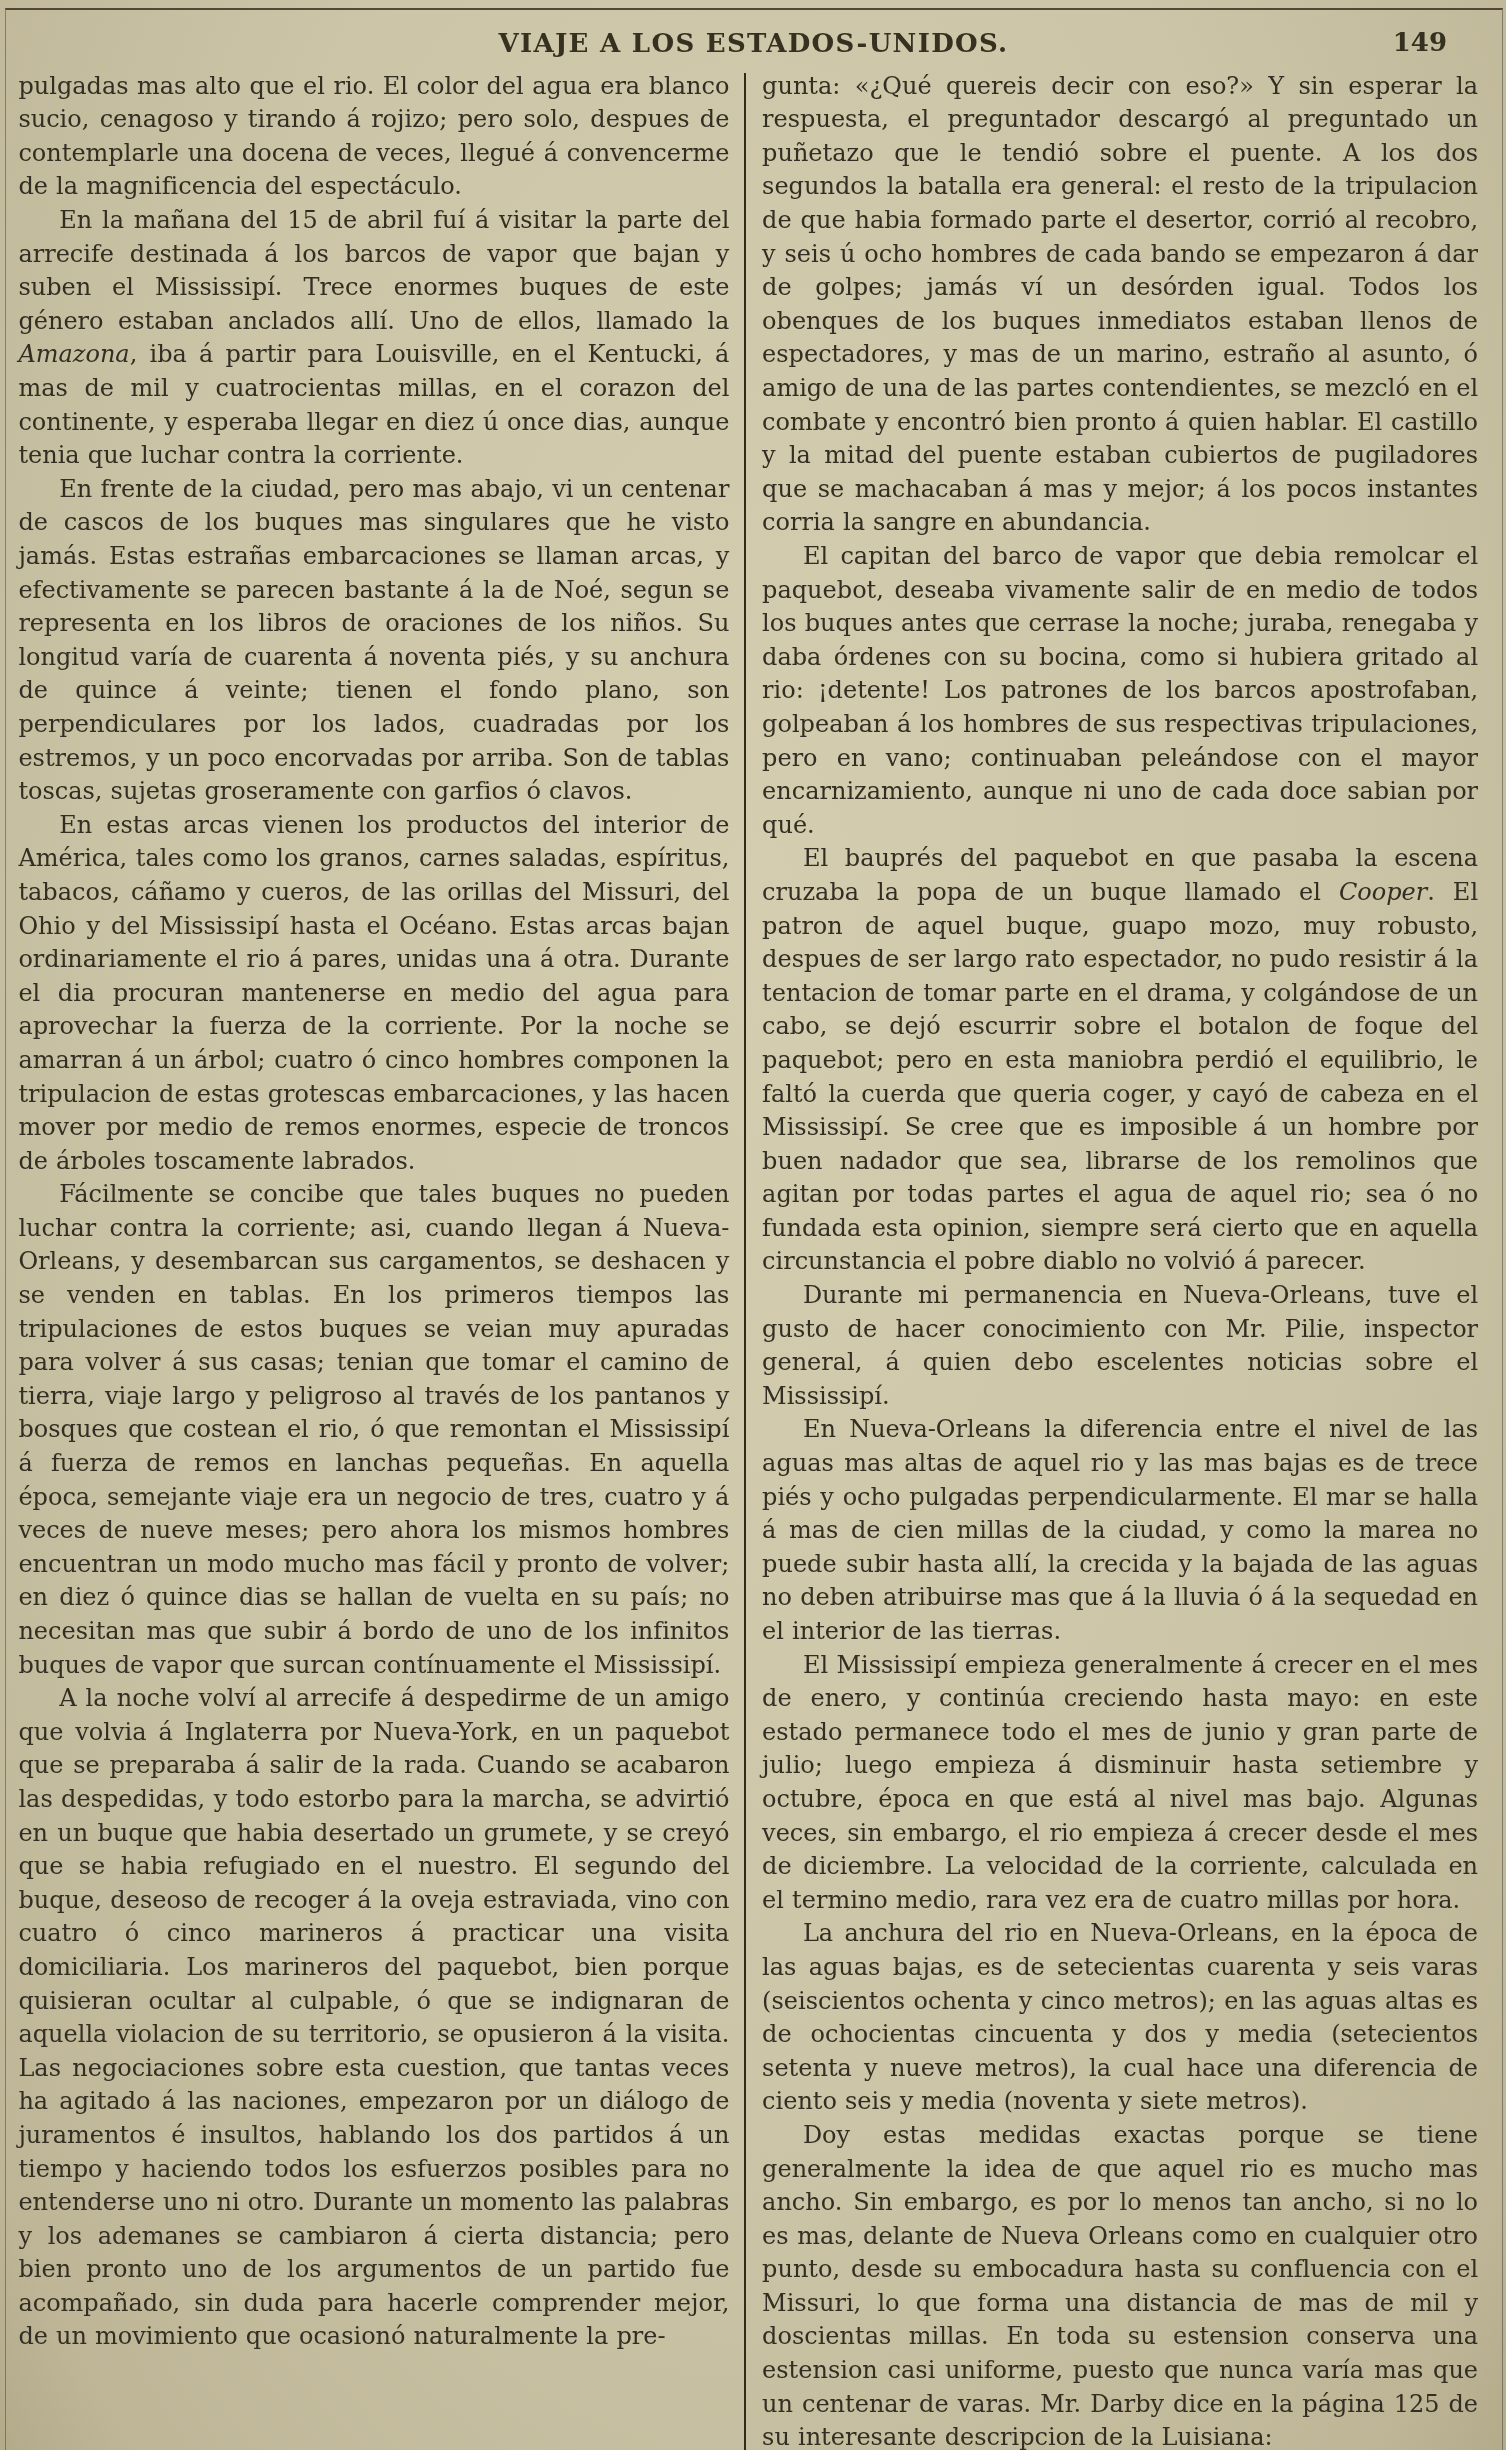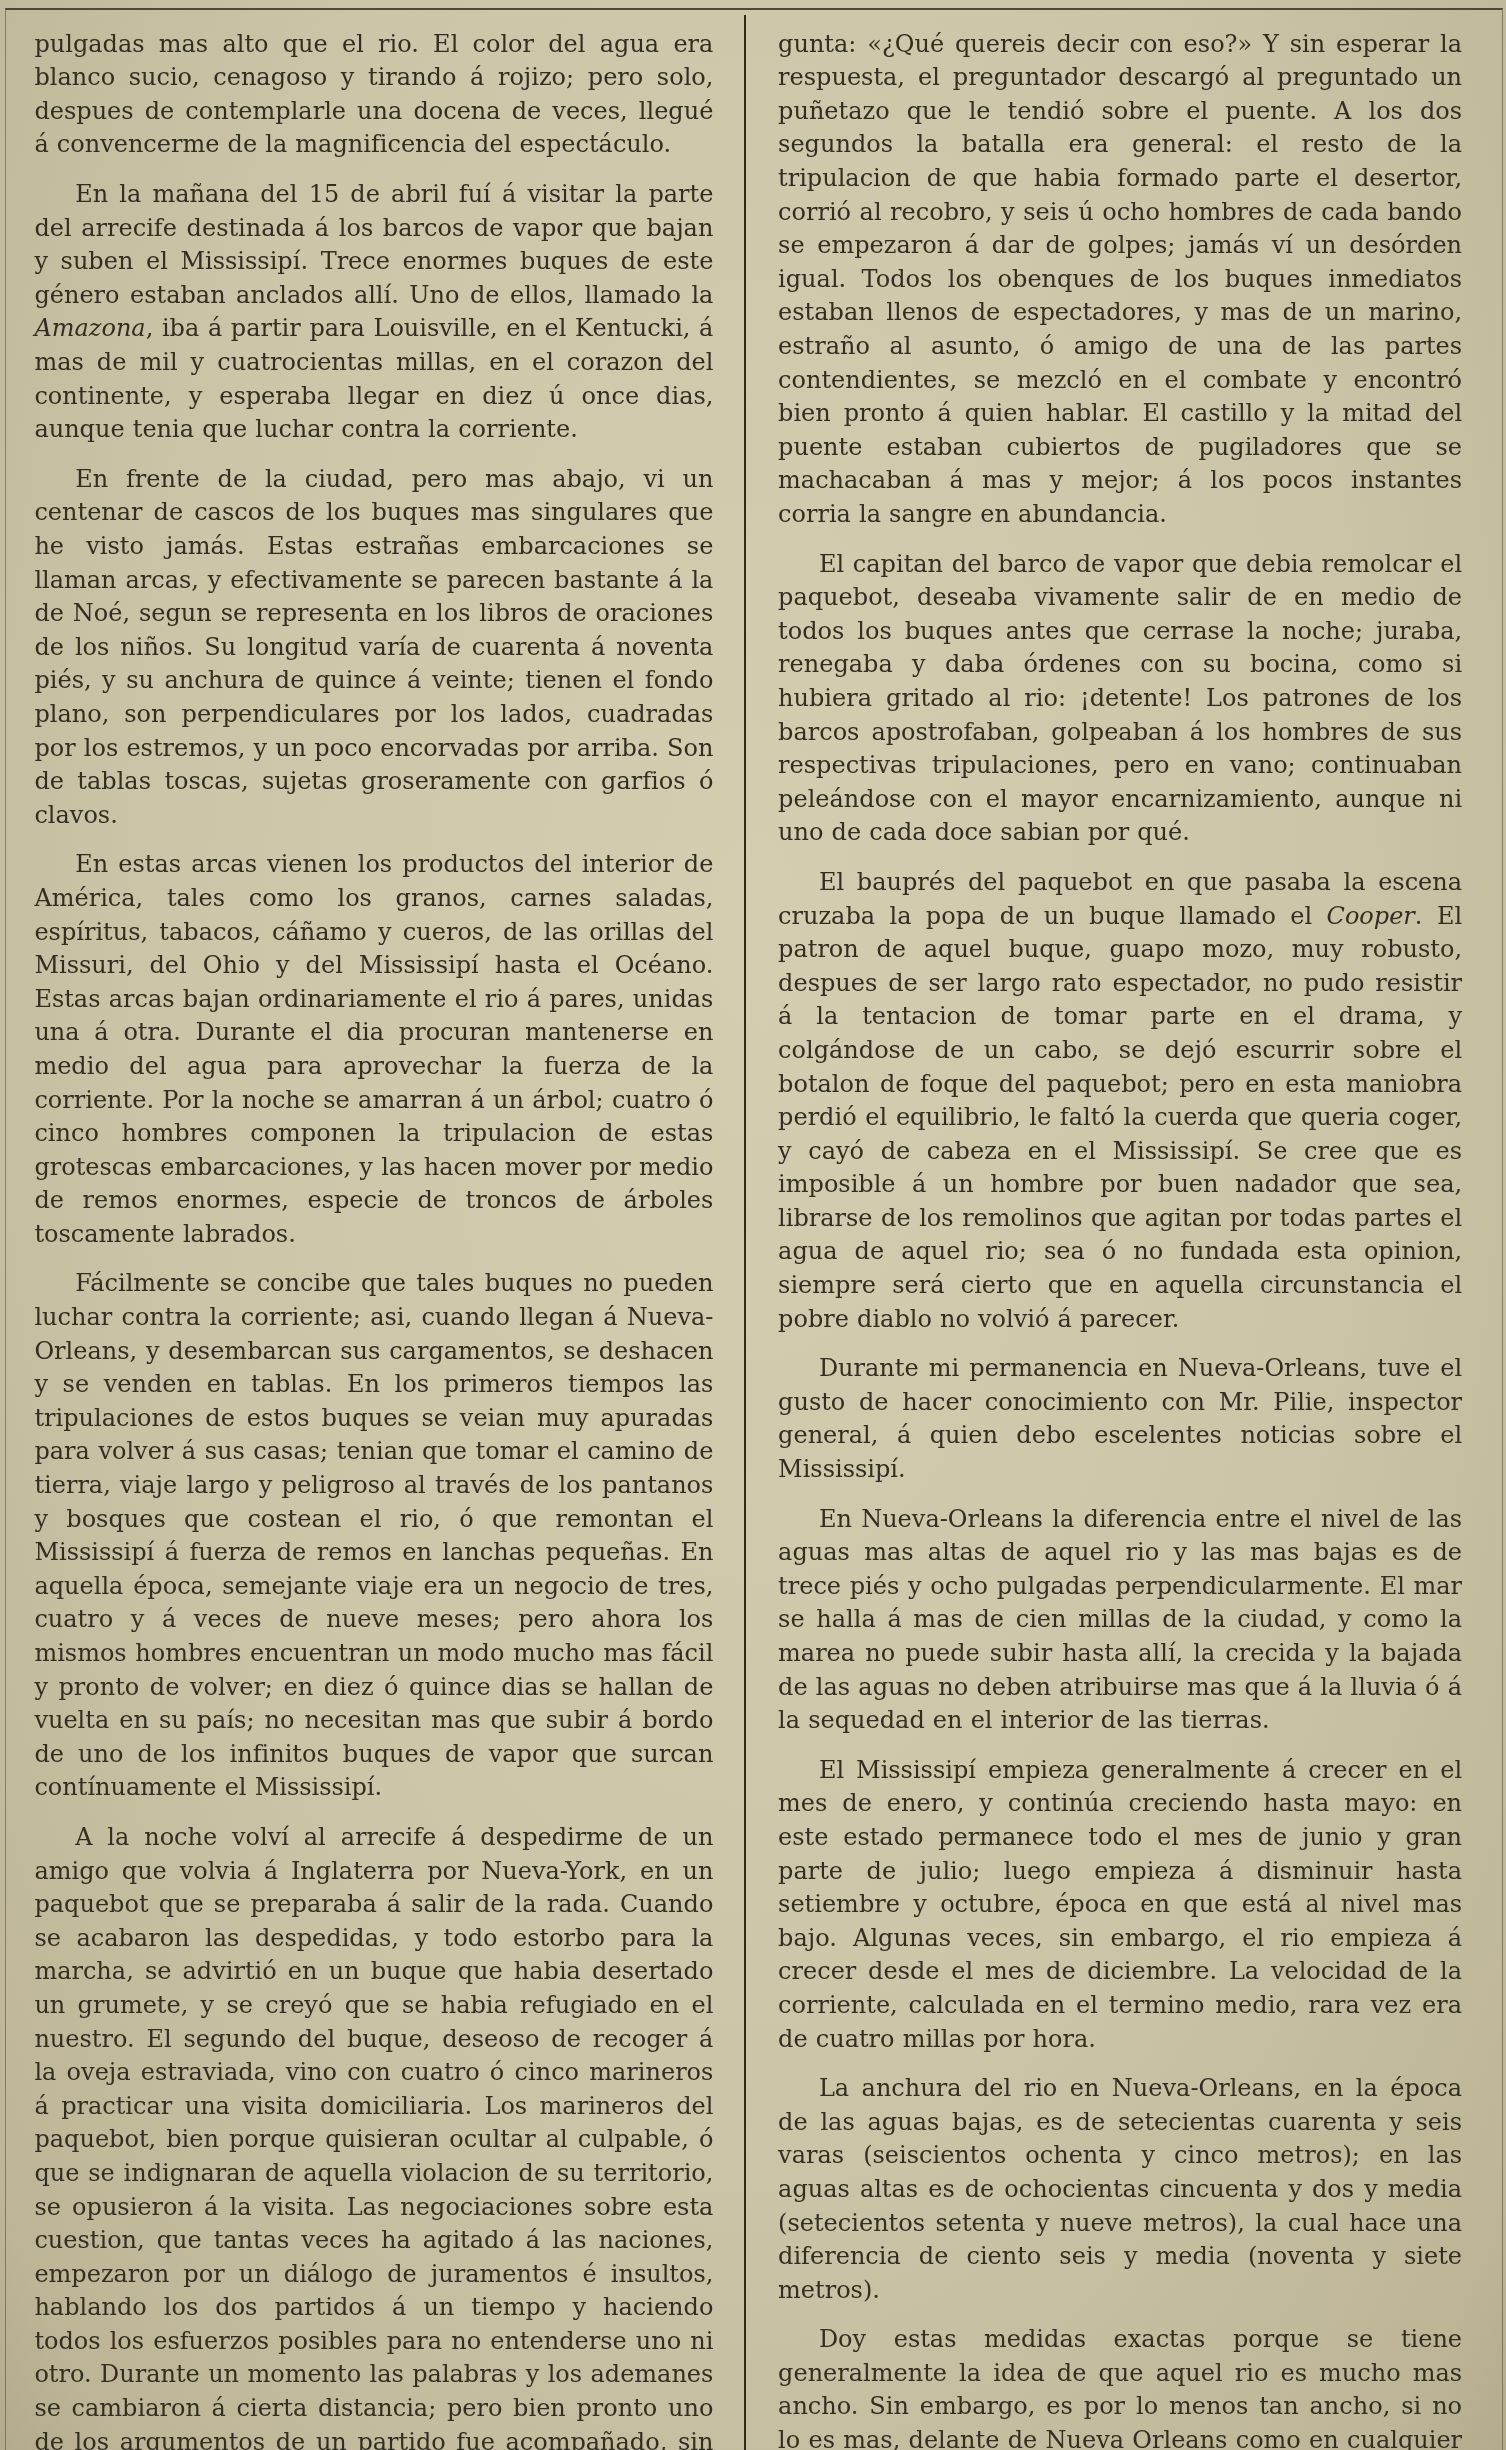--- a/index.html
+++ b/index.html
@@ -56,33 +56,37 @@
     text-justify: inter-word;
     color: #332e23;
   }
   .column.right-col { width: 716px; }
   .column-rule {
     width: 1.7px;
     background: #2f2a1e;
     margin: 3.3px 16px 0 15px;
   }
   .column p {
-    margin: 16px;
+    margin: 0;
     text-indent: 1.7em;
     word-spacing: 0.02em;
   }
   .column p.no-indent { text-indent: 0; }
   .column i { font-style: italic; }
 </style>
 </head>
 <body>
 
 <div class="page">
   <div class="frame"></div>
 
+  <header class="page-header">
+    <h1 class="running-title">VIAJE A LOS ESTADOS-UNIDOS.</h1>
+    <div class="page-number">149</div>
+  </header>
 
   <main class="columns">
     <section class="column left-col">
         <p class="no-indent">pulgadas mas alto que el rio. El color del agua era blanco sucio, cenagoso y tirando á rojizo; pero solo, despues de contemplarle una docena de veces, llegué á convencerme de la magnificencia del espectáculo.</p>
         <p>En la mañana del 15 de abril fuí á visitar la parte del arrecife destinada á los barcos de vapor que bajan y suben el Mississipí. Trece enormes buques de este género estaban anclados allí. Uno de ellos, llamado la <i>Amazona</i>, iba á partir para Louisville, en el Kentucki, á mas de mil y cuatrocientas millas, en el corazon del continente, y esperaba llegar en diez ú once dias, aunque tenia que luchar contra la corriente.</p>
         <p>En frente de la ciudad, pero mas abajo, vi un centenar de cascos de los buques mas singulares que he visto jamás. Estas estrañas embarcaciones se llaman arcas, y efectivamente se parecen bastante á la de Noé, segun se representa en los libros de oraciones de los niños. Su longitud varía de cuarenta á noventa piés, y su anchura de quince á veinte; tienen el fondo plano, son perpendiculares por los lados, cuadradas por los estremos, y un poco encorvadas por arriba. Son de tablas toscas, sujetas groseramente con garfios ó clavos.</p>
         <p>En estas arcas vienen los productos del interior de América, tales como los granos, carnes saladas, espíritus, tabacos, cáñamo y cueros, de las orillas del Missuri, del Ohio y del Mississipí hasta el Océano. Estas arcas bajan ordinariamente el rio á pares, unidas una á otra. Durante el dia procuran mantenerse en medio del agua para aprovechar la fuerza de la corriente. Por la noche se amarran á un árbol; cuatro ó cinco hombres componen la tripulacion de estas grotescas embarcaciones, y las hacen mover por medio de remos enormes, especie de troncos de árboles toscamente labrados.</p>
         <p>Fácilmente se concibe que tales buques no pueden luchar contra la corriente; asi, cuando llegan á Nueva-Orleans, y desembarcan sus cargamentos, se deshacen y se venden en tablas. En los primeros tiempos las tripulaciones de estos buques se veian muy apuradas para volver á sus casas; tenian que tomar el camino de tierra, viaje largo y peligroso al través de los pantanos y bosques que costean el rio, ó que remontan el Mississipí á fuerza de remos en lanchas pequeñas. En aquella época, semejante viaje era un negocio de tres, cuatro y á veces de nueve meses; pero ahora los mismos hombres encuentran un modo mucho mas fácil y pronto de volver; en diez ó quince dias se hallan de vuelta en su país; no necesitan mas que subir á bordo de uno de los infinitos buques de vapor que surcan contínuamente el Mississipí.</p>
         <p>A la noche volví al arrecife á despedirme de un amigo que volvia á Inglaterra por Nueva-York, en un paquebot que se preparaba á salir de la rada. Cuando se acabaron las despedidas, y todo estorbo para la marcha, se advirtió en un buque que habia desertado un grumete, y se creyó que se habia refugiado en el nuestro. El segundo del buque, deseoso de recoger á la oveja estraviada, vino con cuatro ó cinco marineros á practicar una visita domiciliaria. Los marineros del paquebot, bien porque quisieran ocultar al culpable, ó que se indignaran de aquella violacion de su territorio, se opusieron á la visita. Las negociaciones sobre esta cuestion, que tantas veces ha agitado á las naciones, empezaron por un diálogo de juramentos é insultos, hablando los dos partidos á un tiempo y haciendo todos los esfuerzos posibles para no entenderse uno ni otro. Durante un momento las palabras y los ademanes se cambiaron á cierta distancia; pero bien pronto uno de los argumentos de un partido fue acompañado, sin duda para hacerle comprender mejor, de un movimiento que ocasionó naturalmente la pre-</p>
       </section>

